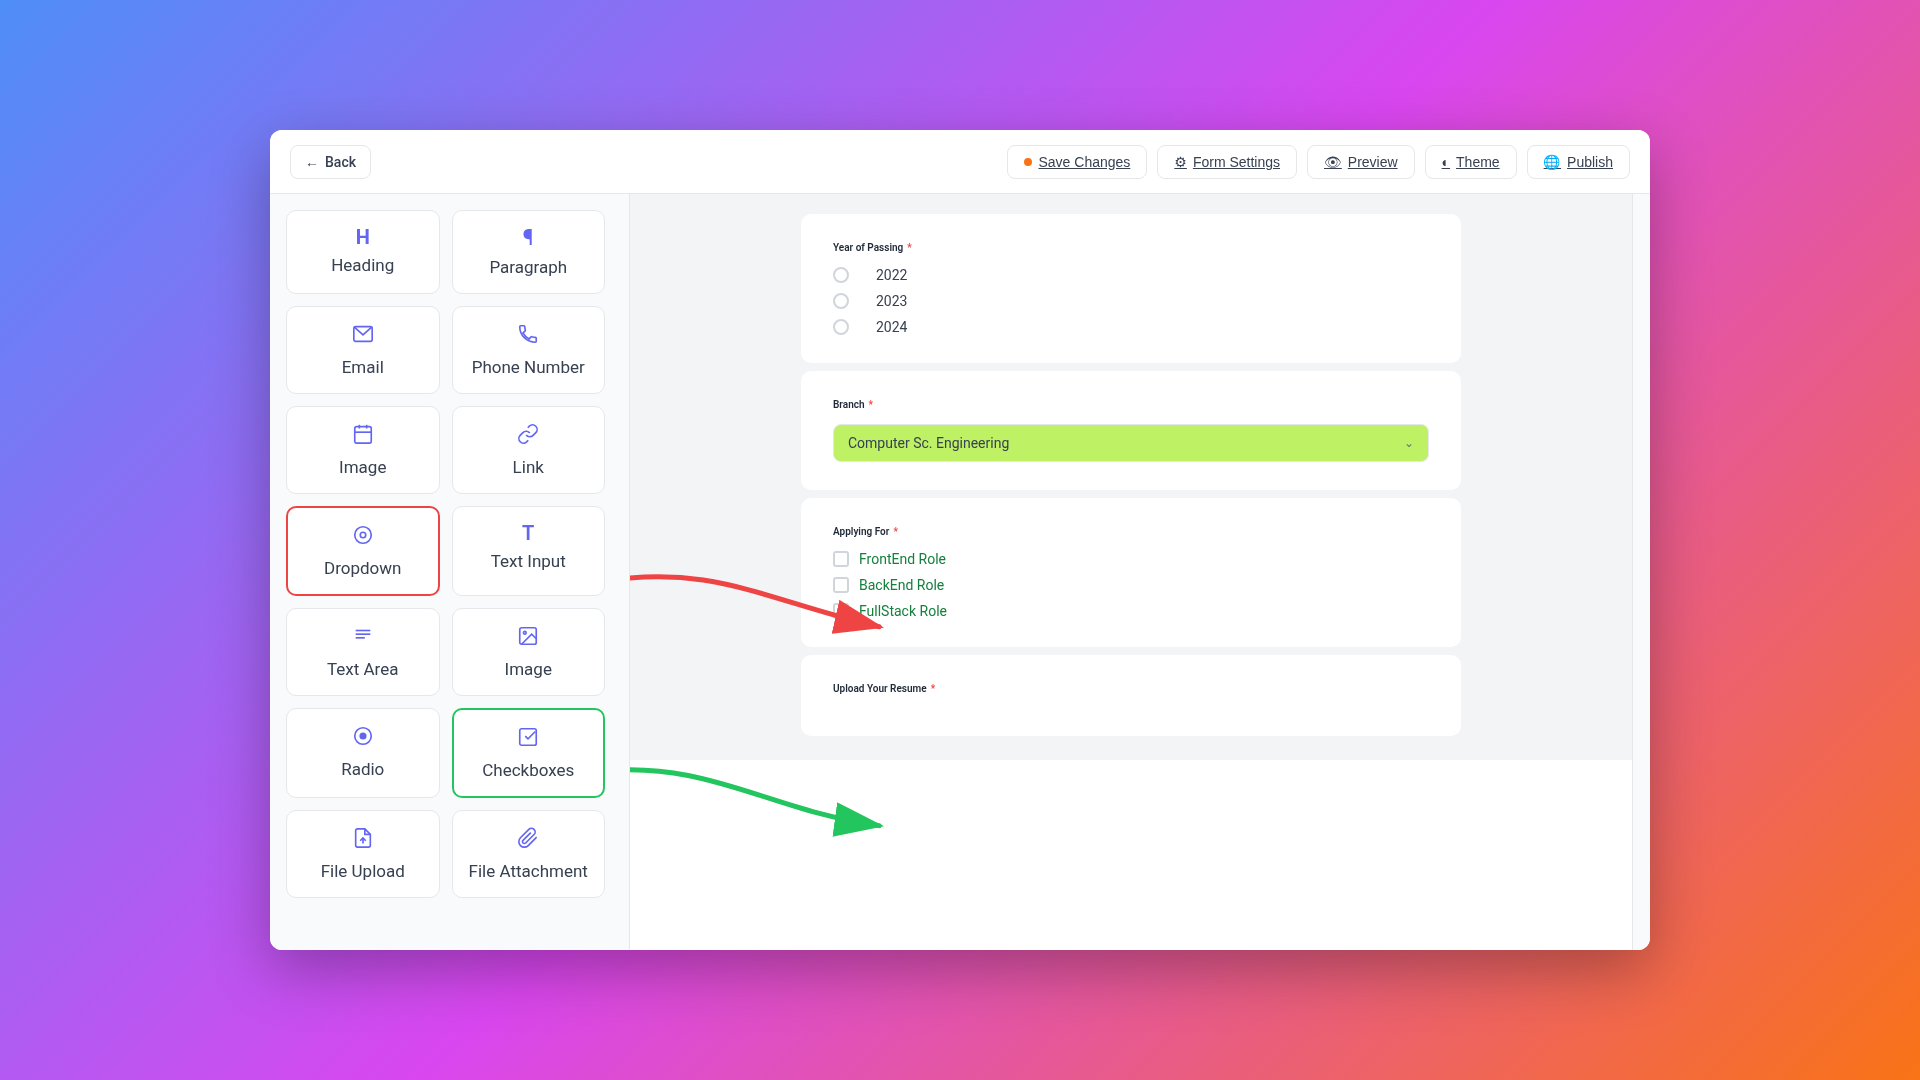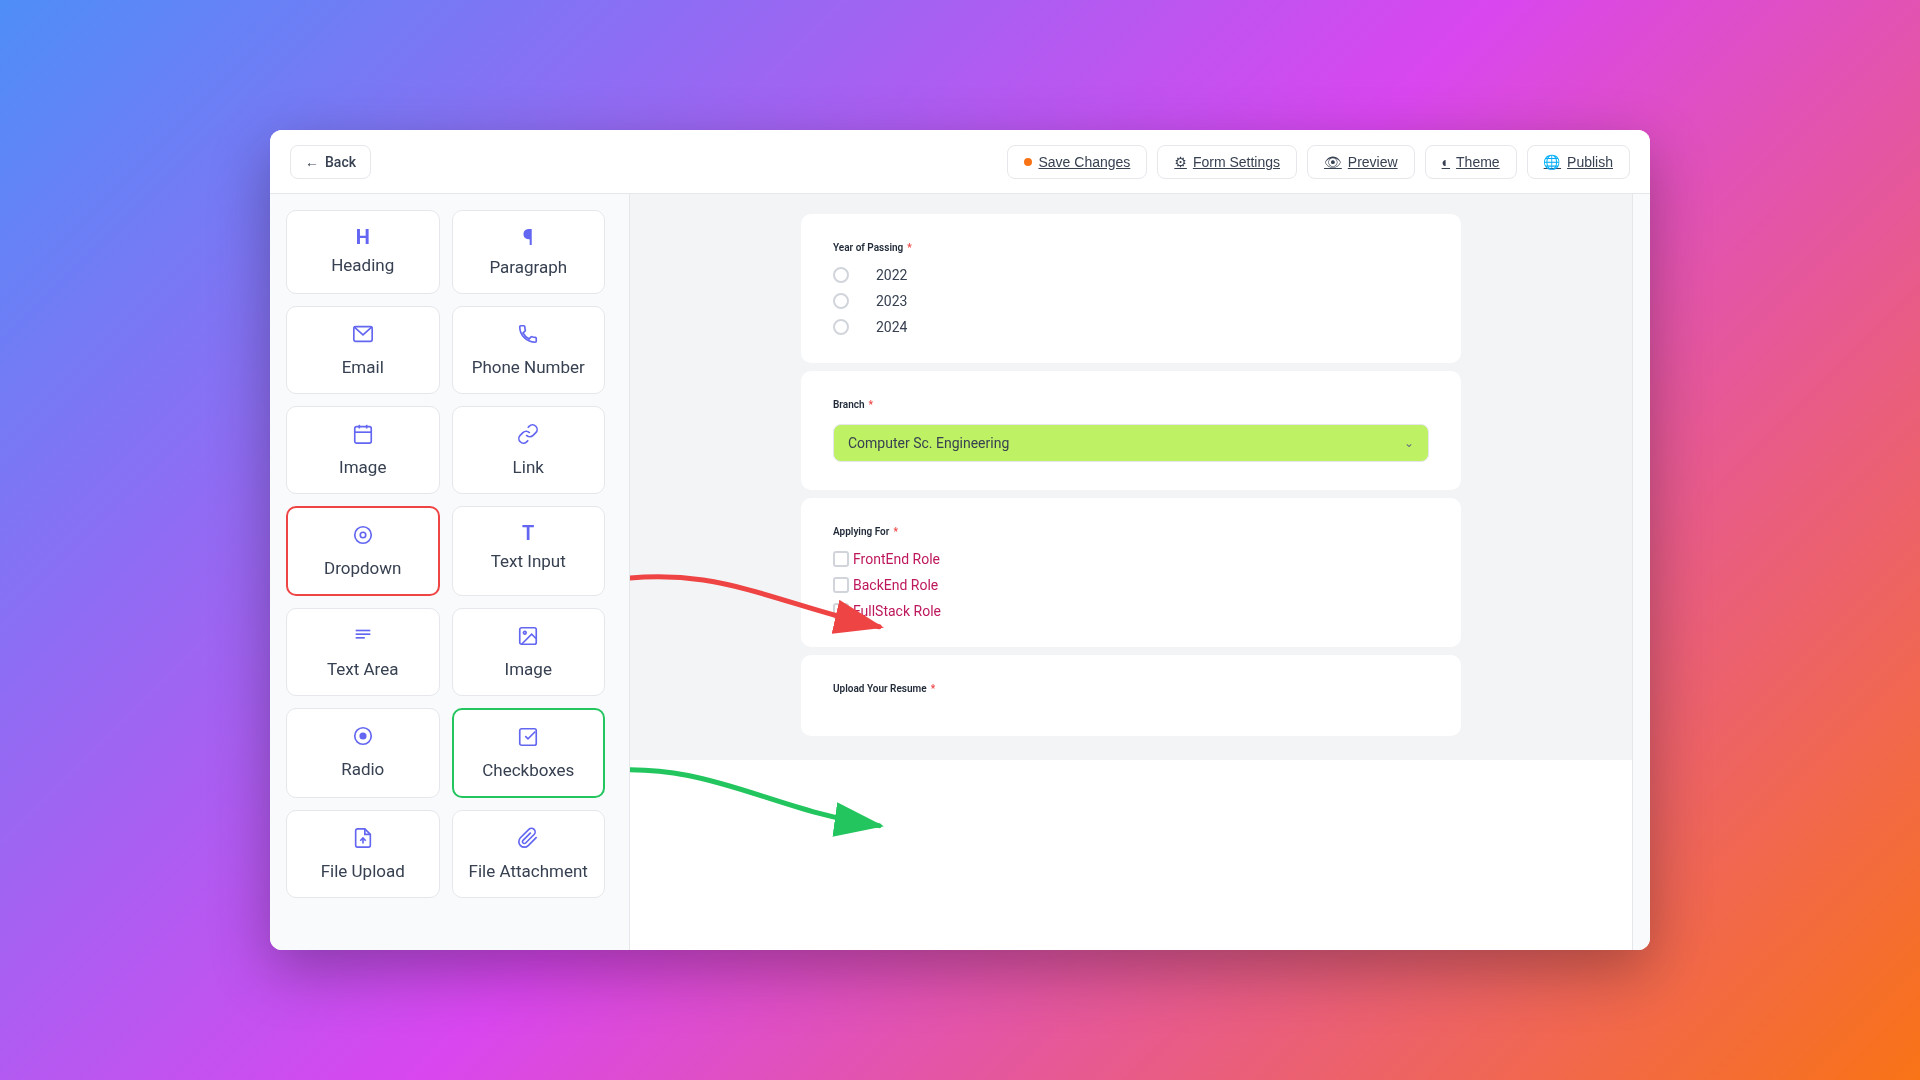--- a/index.html
+++ b/index.html
@@ -173,23 +173,23 @@
       width: 16px;
       height: 16px;
       border-radius: 50%;
       border: 2px solid #d1d5db;
       background: #fff;
       flex-shrink: 0;
     }
     .checkbox-item {
       display: flex;
       align-items: flex-start;
-      gap: 4px;
+      gap: 10px;
       font-size: 14px;
-      color: #be185d;
+      color: #15803d;
     }
     .checkbox-box {
       width: 16px;
       height: 16px;
       border-radius: 3px;
       border: 2px solid #d1d5db;
       background: #fff;
       flex-shrink: 0;
     }
     .dropdown-select {

